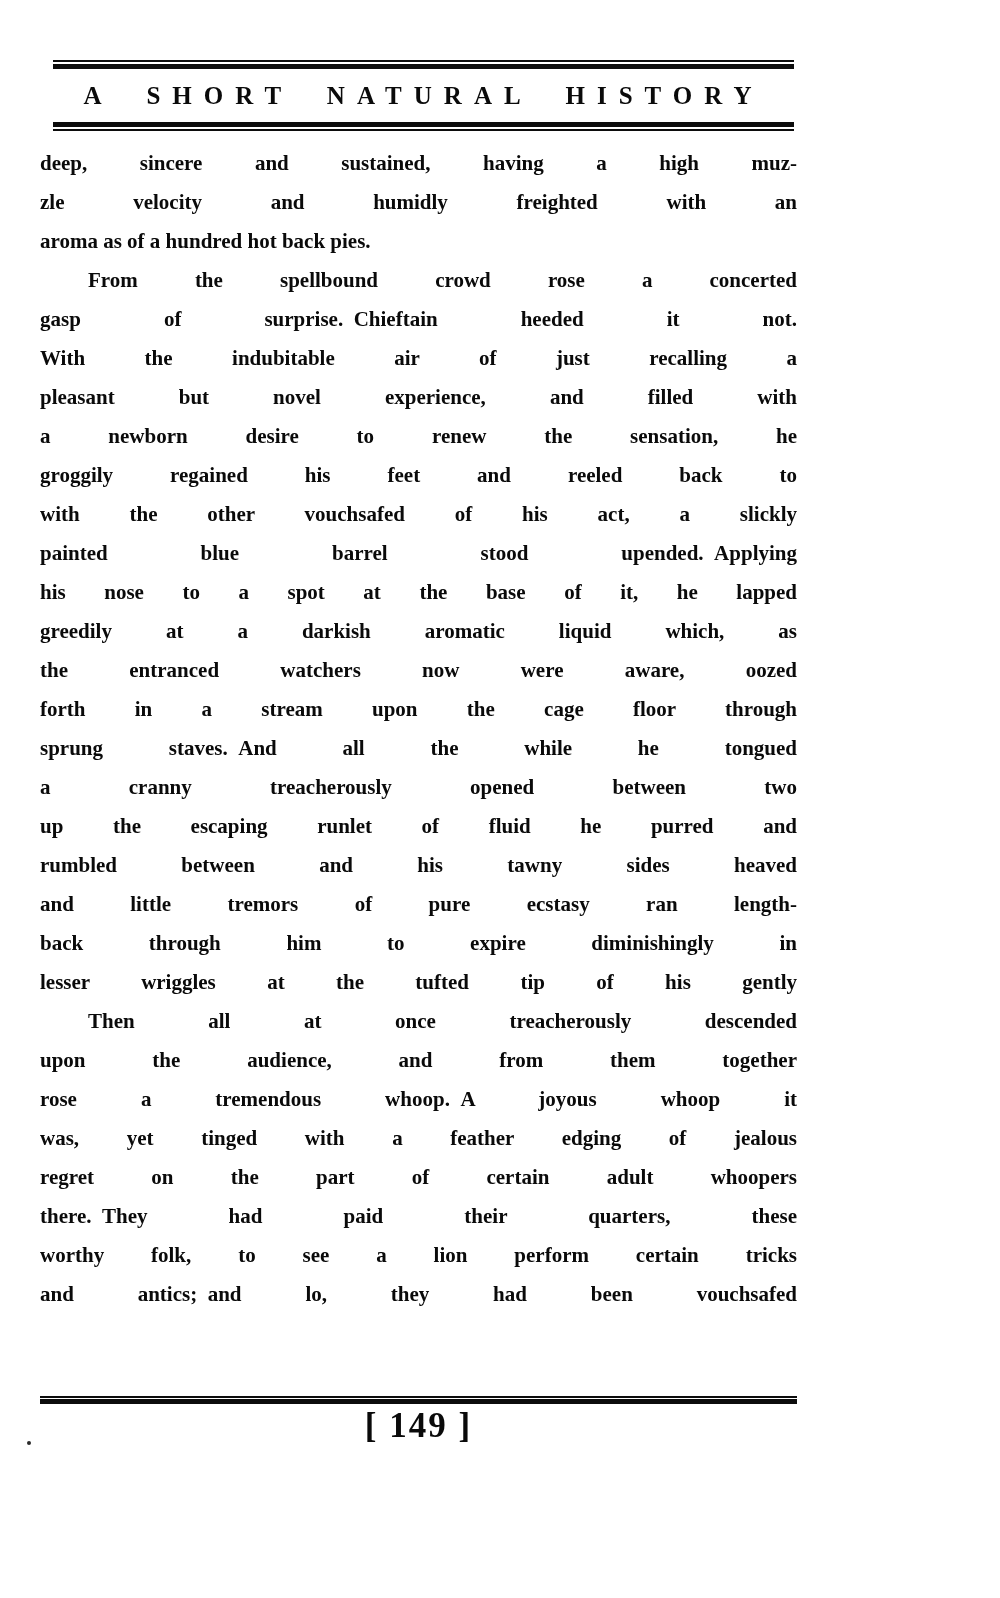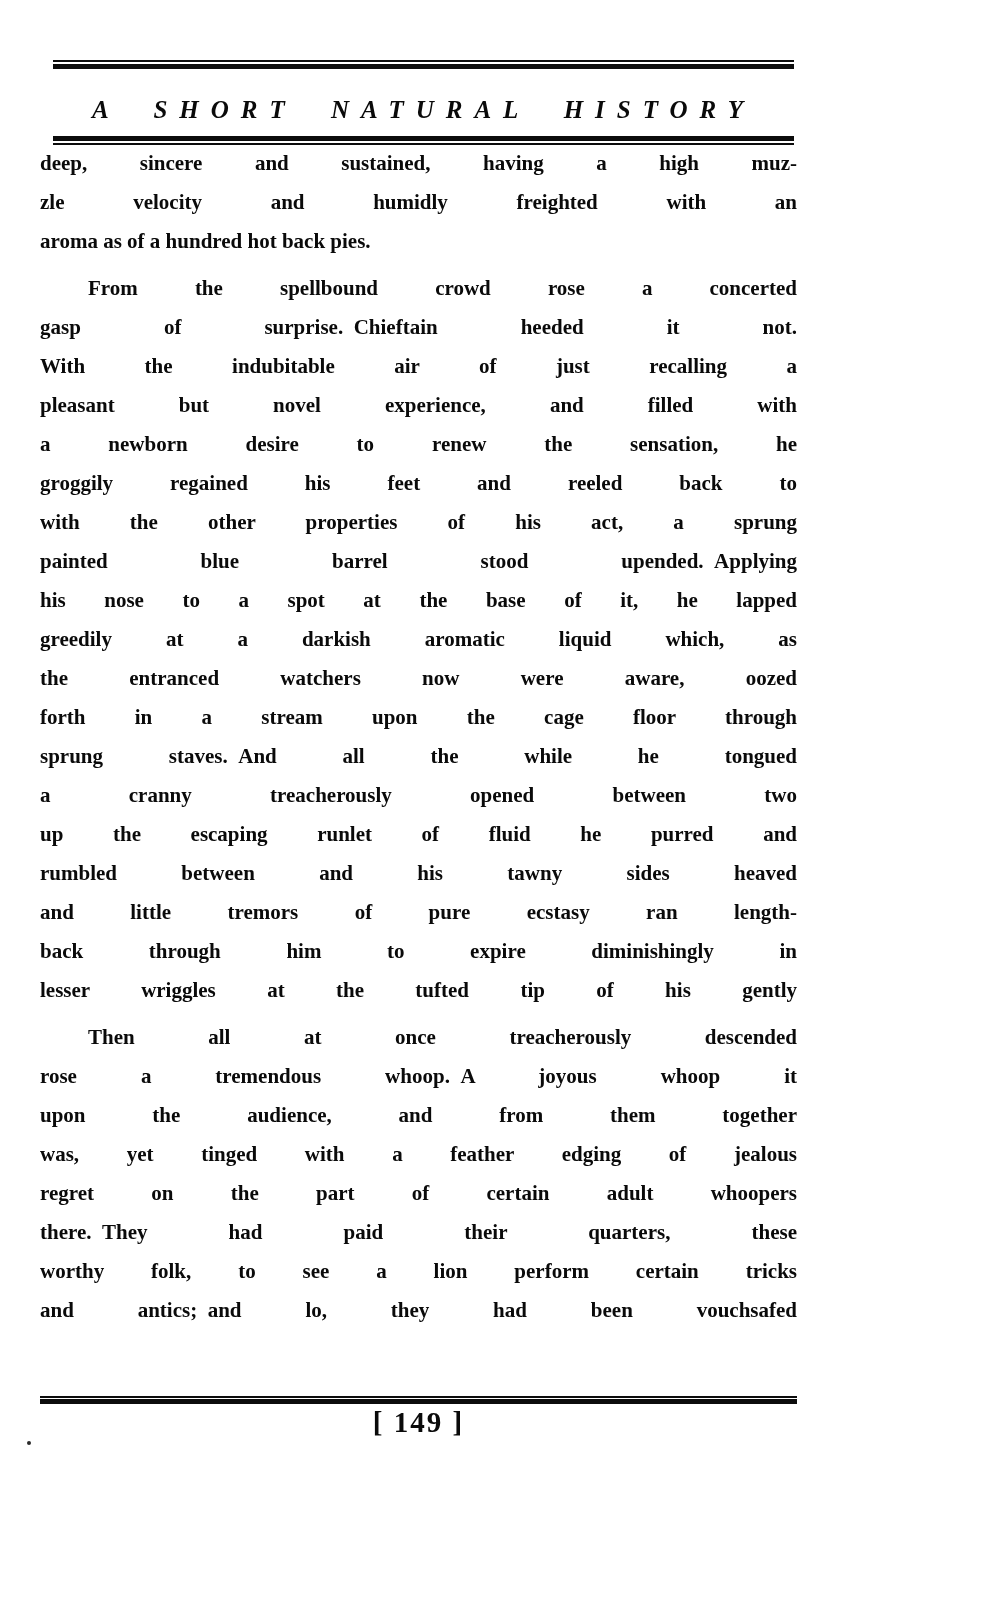--- a/index.html
+++ b/index.html
@@ -27,60 +27,59 @@
   .rule { background: #0c0c0c; }
   .rule-thin  { height: 2px; }
   .rule-thick { height: 5px; }
   .rule-gap2  { margin-top: 2px; }
   .header-title {
     text-align: center;
     font-size: 25px;
     font-weight: bold;
     letter-spacing: 12px;
     word-spacing: 16px;
-    padding: 27px 0 12px 0;
+    padding: 13px 0 12px 0;
     white-space: nowrap;
-    font-style: italic;
   }
 
   
   .body-text {
     position: absolute;
     left: 40px;
     top: 144px;
     width: 757px;
     font-size: 21px;
     font-weight: bold;
     line-height: 39px;
   }
   .line {
     height: 39px;
     text-align: justify;
     text-align-last: justify;
     white-space: normal;
   }
   .line.no-just { text-align-last: left; }
-  .line.indent  { padding-left: 48px; margin-top: 8px; }
+  .line.indent  { padding-left: 48px; }
 
   
   .footer-rule {
     position: absolute;
     left: 40px;
     top: 1396px;
     width: 757px;
   }
   .footer-rule .rule-thin { height: 2px; margin-bottom: 1px; }
   .footer-rule .rule-thick { height: 5px; }
   .page-number {
     position: absolute;
     left: 40px;
     top: 1406px;
     width: 757px;
     text-align: center;
-    font-size: 29px;
+    font-size: 35px;
     font-weight: bold;
     letter-spacing: 2px;
   }
 
   
   .speck {
     position: absolute;
     left: 27px;
     top: 1441px;
     width: 4px;
@@ -105,36 +104,36 @@
   <div class="body-text">
       <div class="line">deep, sincere and sustained, having a high muz-</div>
       <div class="line">zle velocity and humidly freighted with an</div>
       <div class="line no-just">aroma as of a hundred hot back pies.</div>
       <div class="line indent">From the spellbound crowd rose a concerted</div>
       <div class="line">gasp of surprise. Chieftain heeded it not.</div>
       <div class="line">With the indubitable air of just recalling a</div>
       <div class="line">pleasant but novel experience, and filled with</div>
       <div class="line">a newborn desire to renew the sensation, he</div>
       <div class="line">groggily regained his feet and reeled back to</div>
-      <div class="line">with the other properties of his act, a sprung</div>
+      <div class="line">with the other vouchsafed of his act, a slickly</div>
       <div class="line">painted blue barrel stood upended. Applying</div>
       <div class="line">his nose to a spot at the base of it, he lapped</div>
       <div class="line">greedily at a darkish aromatic liquid which, as</div>
       <div class="line">the entranced watchers now were aware, oozed</div>
       <div class="line">forth in a stream upon the cage floor through</div>
       <div class="line">sprung staves. And all the while he tongued</div>
       <div class="line">a cranny treacherously opened between two</div>
       <div class="line">up the escaping runlet of fluid he purred and</div>
       <div class="line">rumbled between and his tawny sides heaved</div>
       <div class="line">and little tremors of pure ecstasy ran length-</div>
       <div class="line">back through him to expire diminishingly in</div>
       <div class="line">lesser wriggles at the tufted tip of his gently</div>
       <div class="line indent">Then all at once treacherously descended</div>
+      <div class="line">upon the audience, and from them together</div>
       <div class="line">rose a tremendous whoop. A joyous whoop it</div>
-      <div class="line">upon the audience, and from them together</div>
       <div class="line">was, yet tinged with a feather edging of jealous</div>
       <div class="line">regret on the part of certain adult whoopers</div>
       <div class="line">there. They had paid their quarters, these</div>
       <div class="line">worthy folk, to see a lion perform certain tricks</div>
       <div class="line">and antics; and lo, they had been vouchsafed</div>
     </div>
 
   <div class="footer-rule">
     <div class="rule rule-thin"></div>
     <div class="rule rule-thick"></div>

